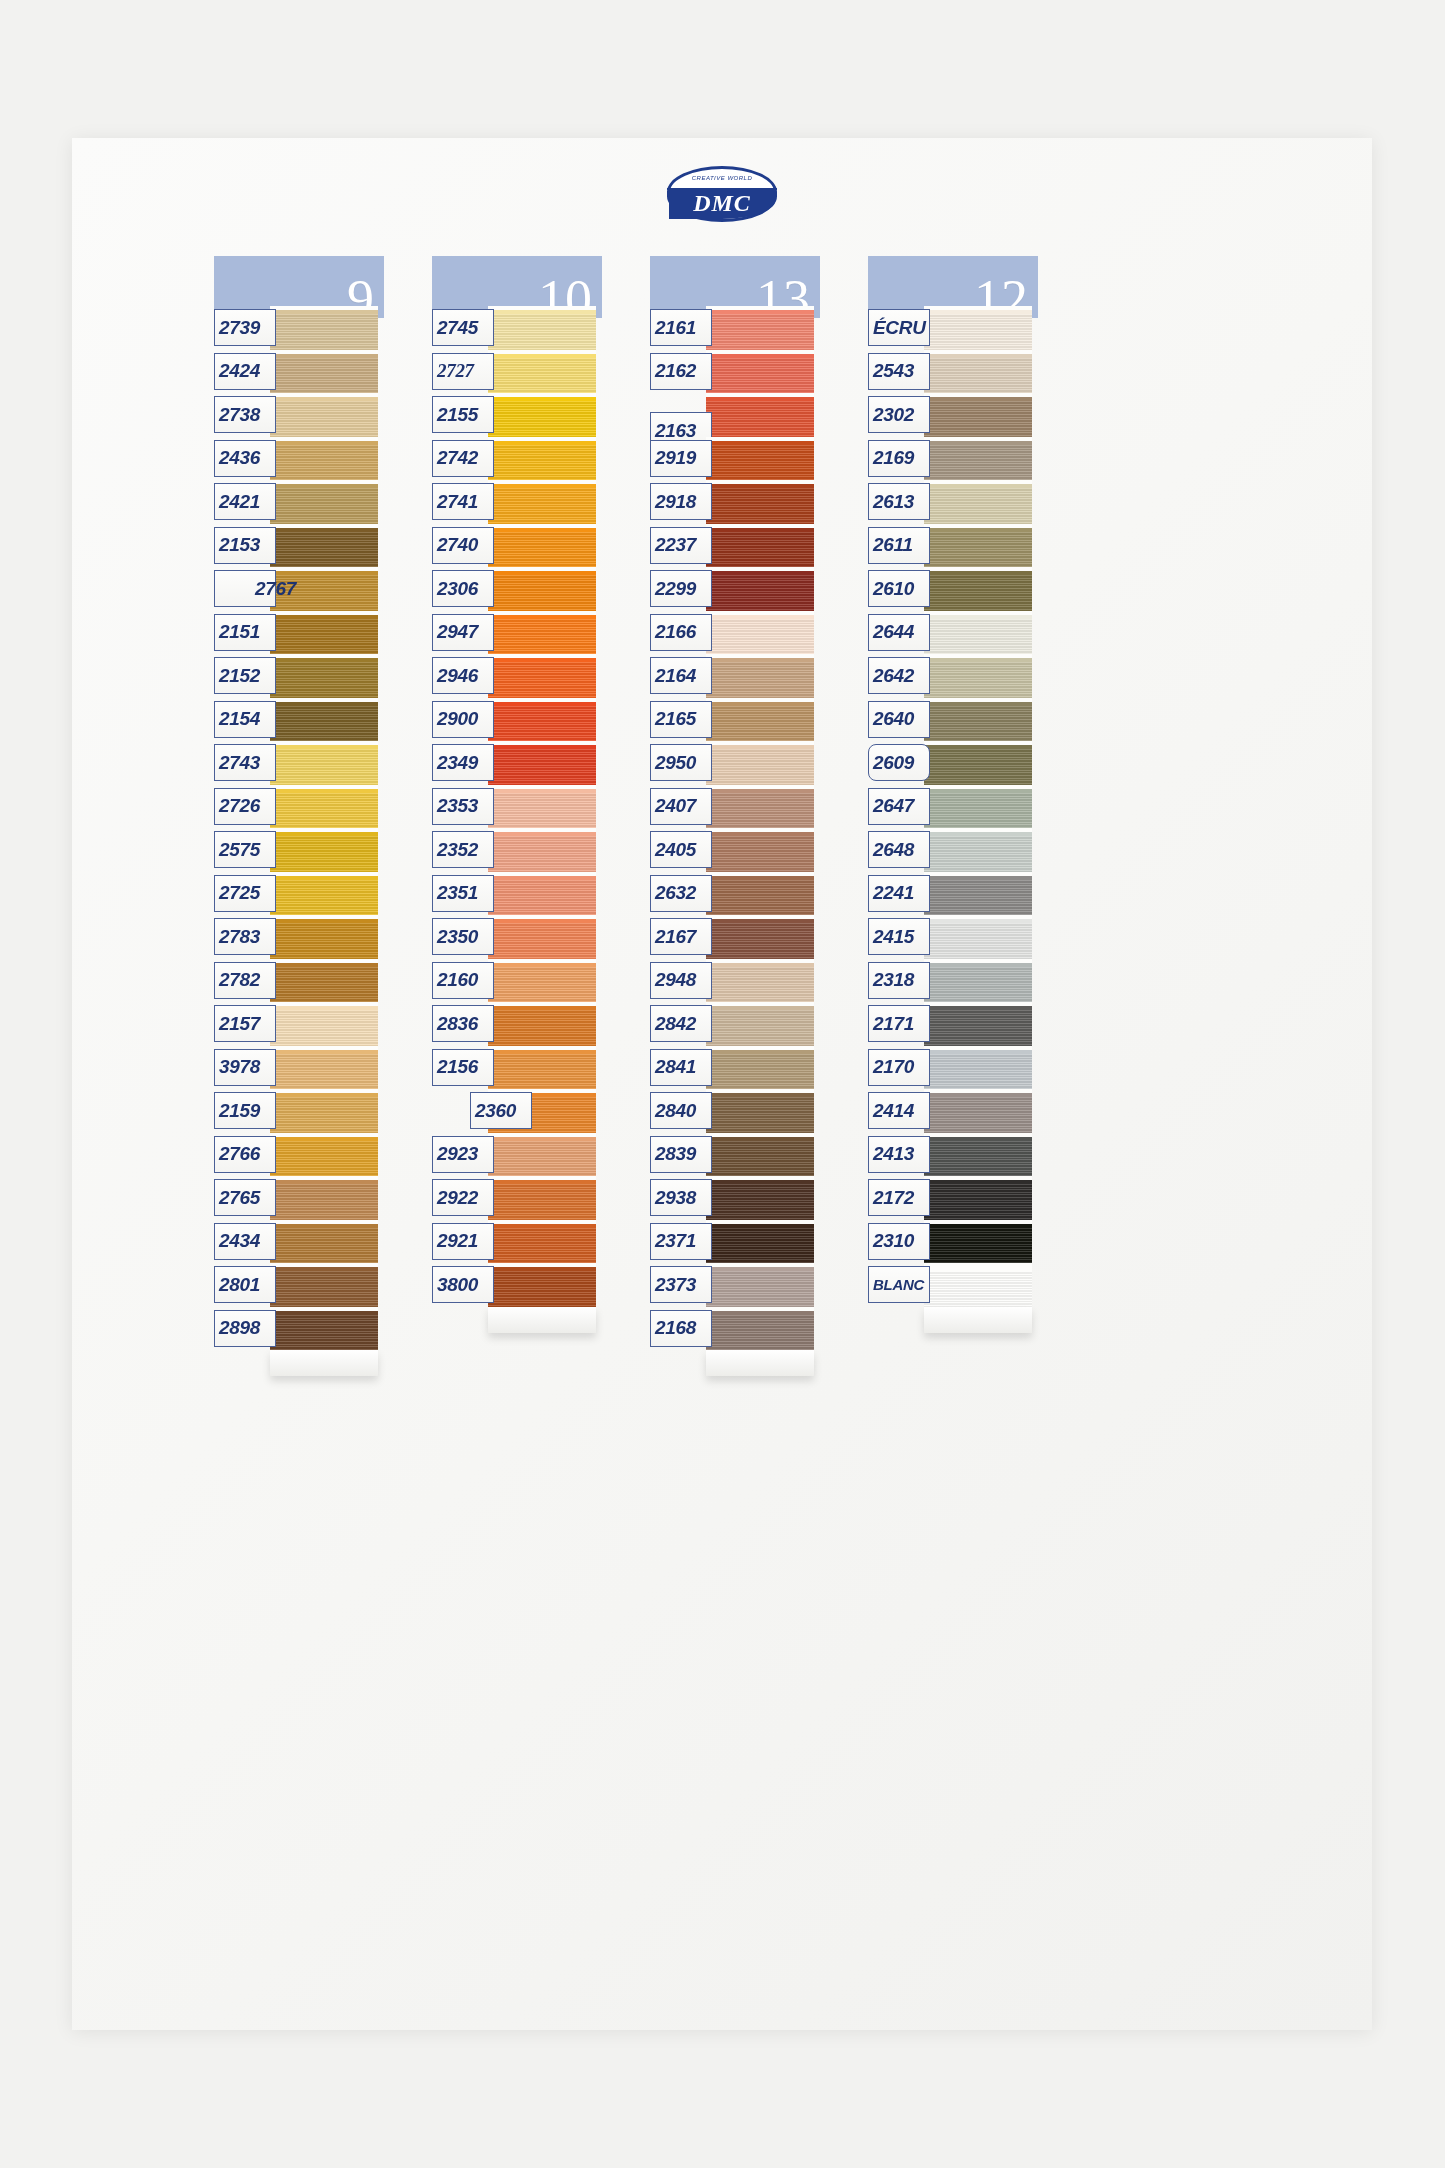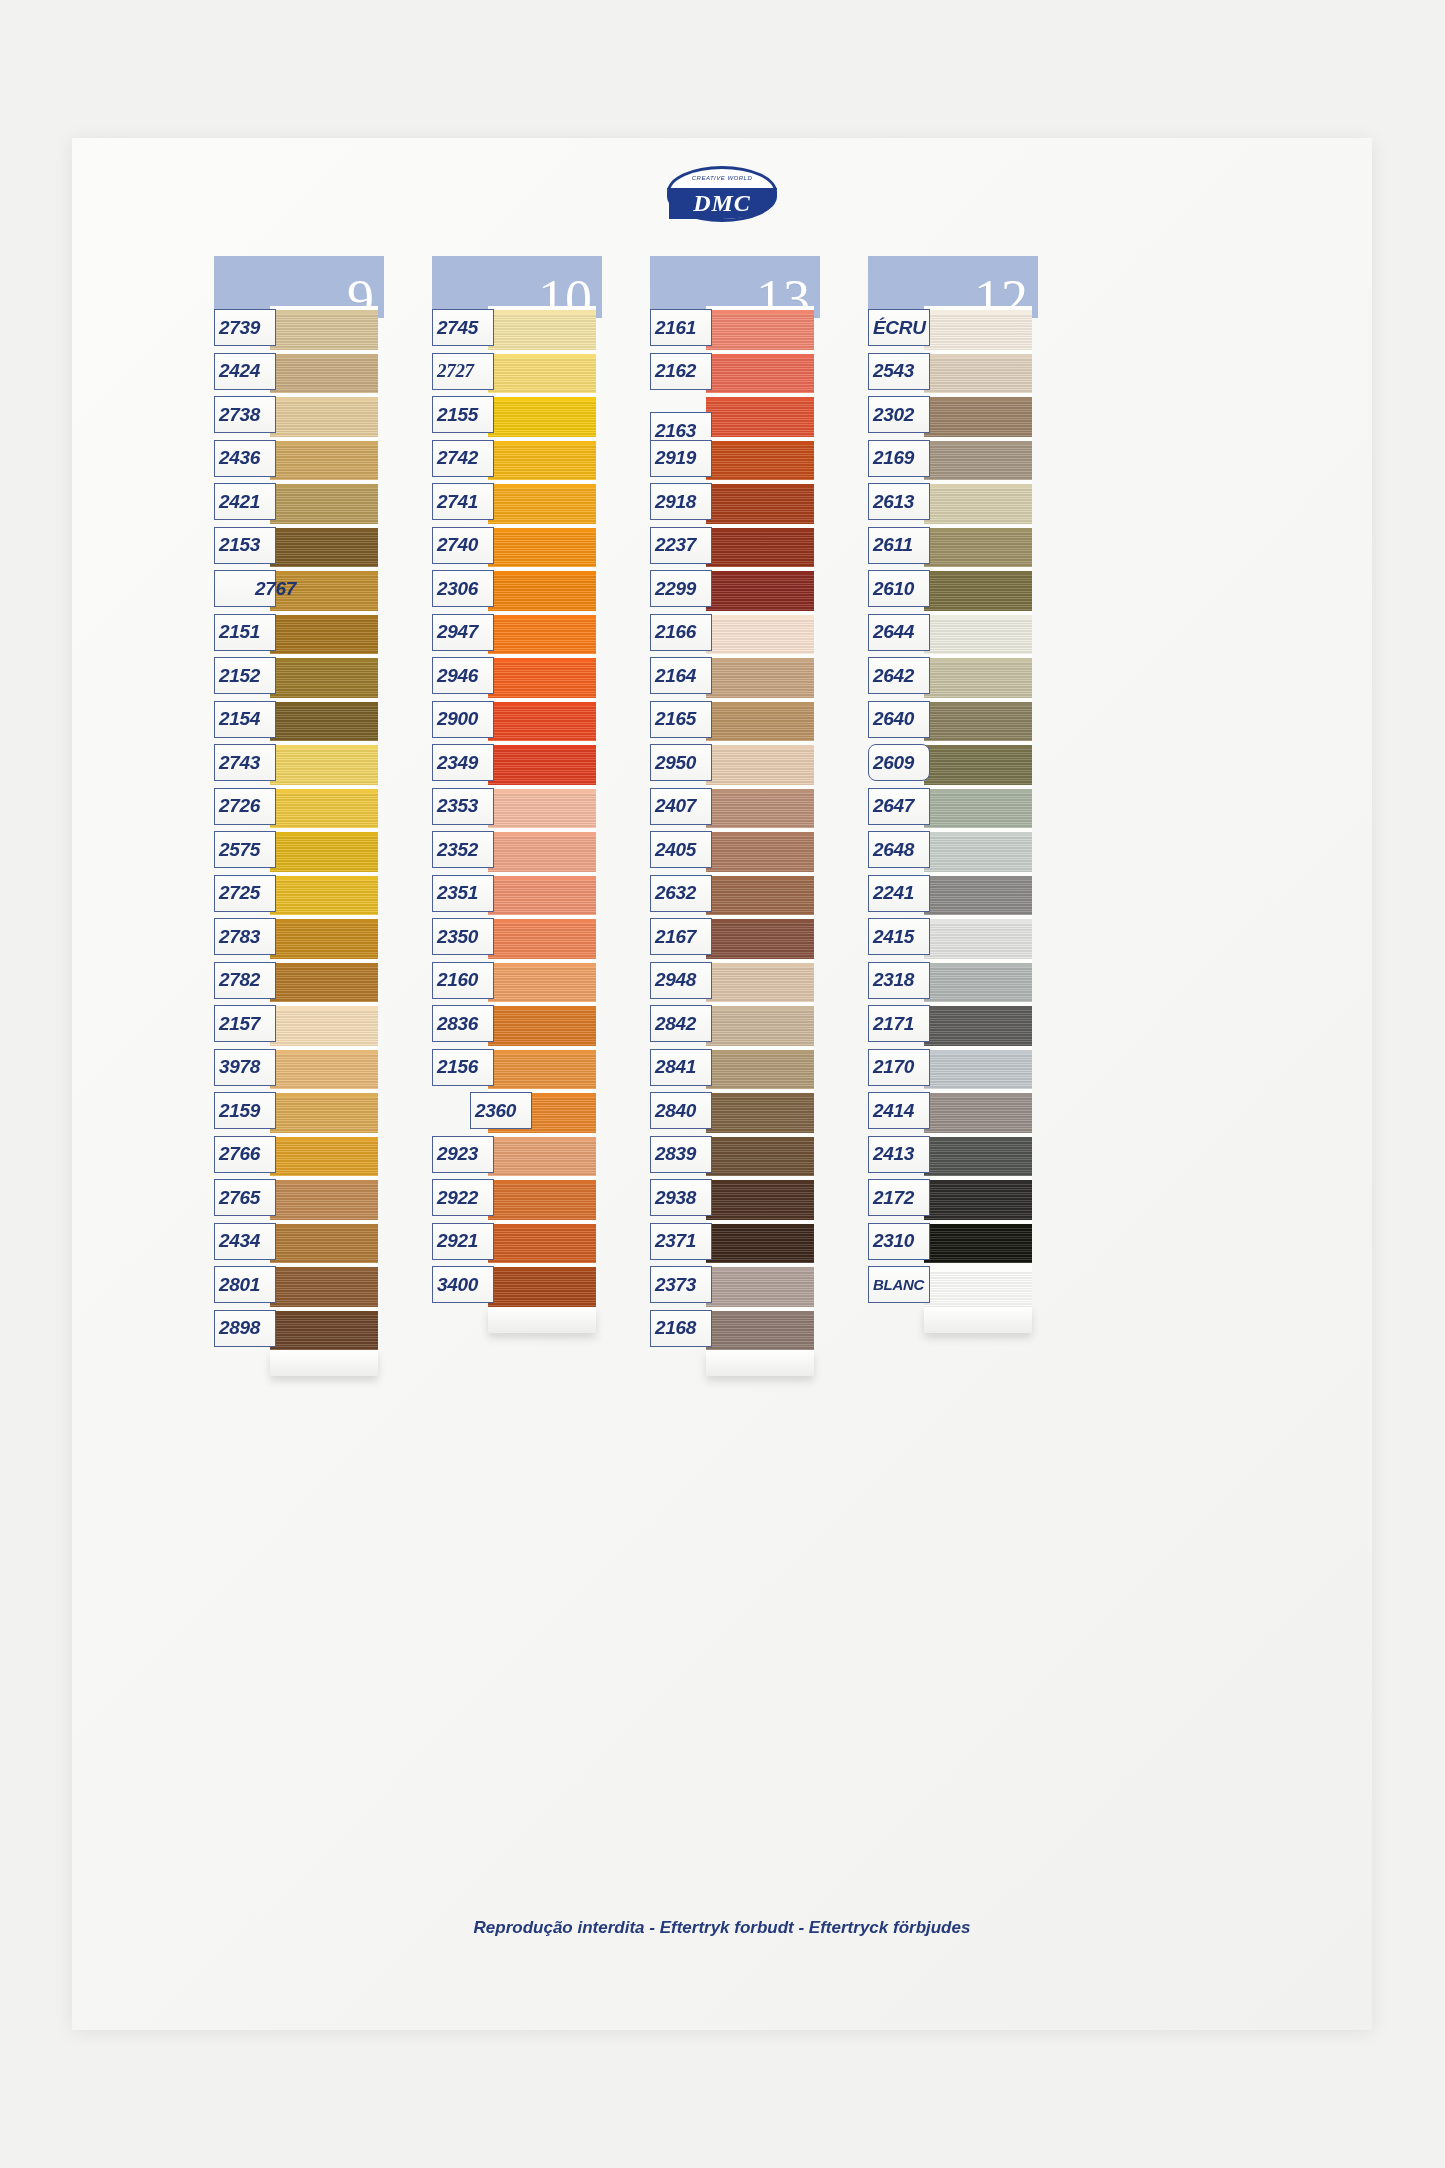--- a/index.html
+++ b/index.html
@@ -322,21 +322,21 @@
           <div class="row">
             <div class="swatch" style="background: rgb(216, 113, 46);"></div>
             <div class="lbl" style="color: rgb(31, 52, 112);">2922</div>
           </div>
           <div class="row">
             <div class="swatch" style="background: rgb(207, 94, 34);"></div>
             <div class="lbl" style="color: rgb(31, 52, 112);">2921</div>
           </div>
           <div class="row">
             <div class="swatch" style="background: rgb(169, 74, 28);"></div>
-            <div class="lbl" style="color: rgb(31, 52, 112);">3400</div>
+            <div class="lbl" style="color: rgb(31, 52, 112);">3800</div>
           </div>
         </div>
         <div class="strip-end" style="top: 1050.5px;"></div>
       </div>
       <div class="col" style="left: 578px;">
         <div class="col-head" style="background: rgb(169, 186, 218);">
           <span>13</span>
         </div>
         <div class="colstrip-shadow"></div>
         <div class="rows">
@@ -535,14 +535,13 @@
           </div>
           <div class="row">
             <div class="swatch" style="background: rgb(253, 253, 251);"></div>
             <div class="lbl small" style="color: rgb(31, 52, 112);">BLANC</div>
           </div>
         </div>
         <div class="strip-end" style="top: 1050.5px;"></div>
       </div>
     </div>
 
-  <div id="footer">Reprodução interdita - Eftertryk forbudt - Eftertryck förbjudes</div>
 </div>
 
 </body></html>

